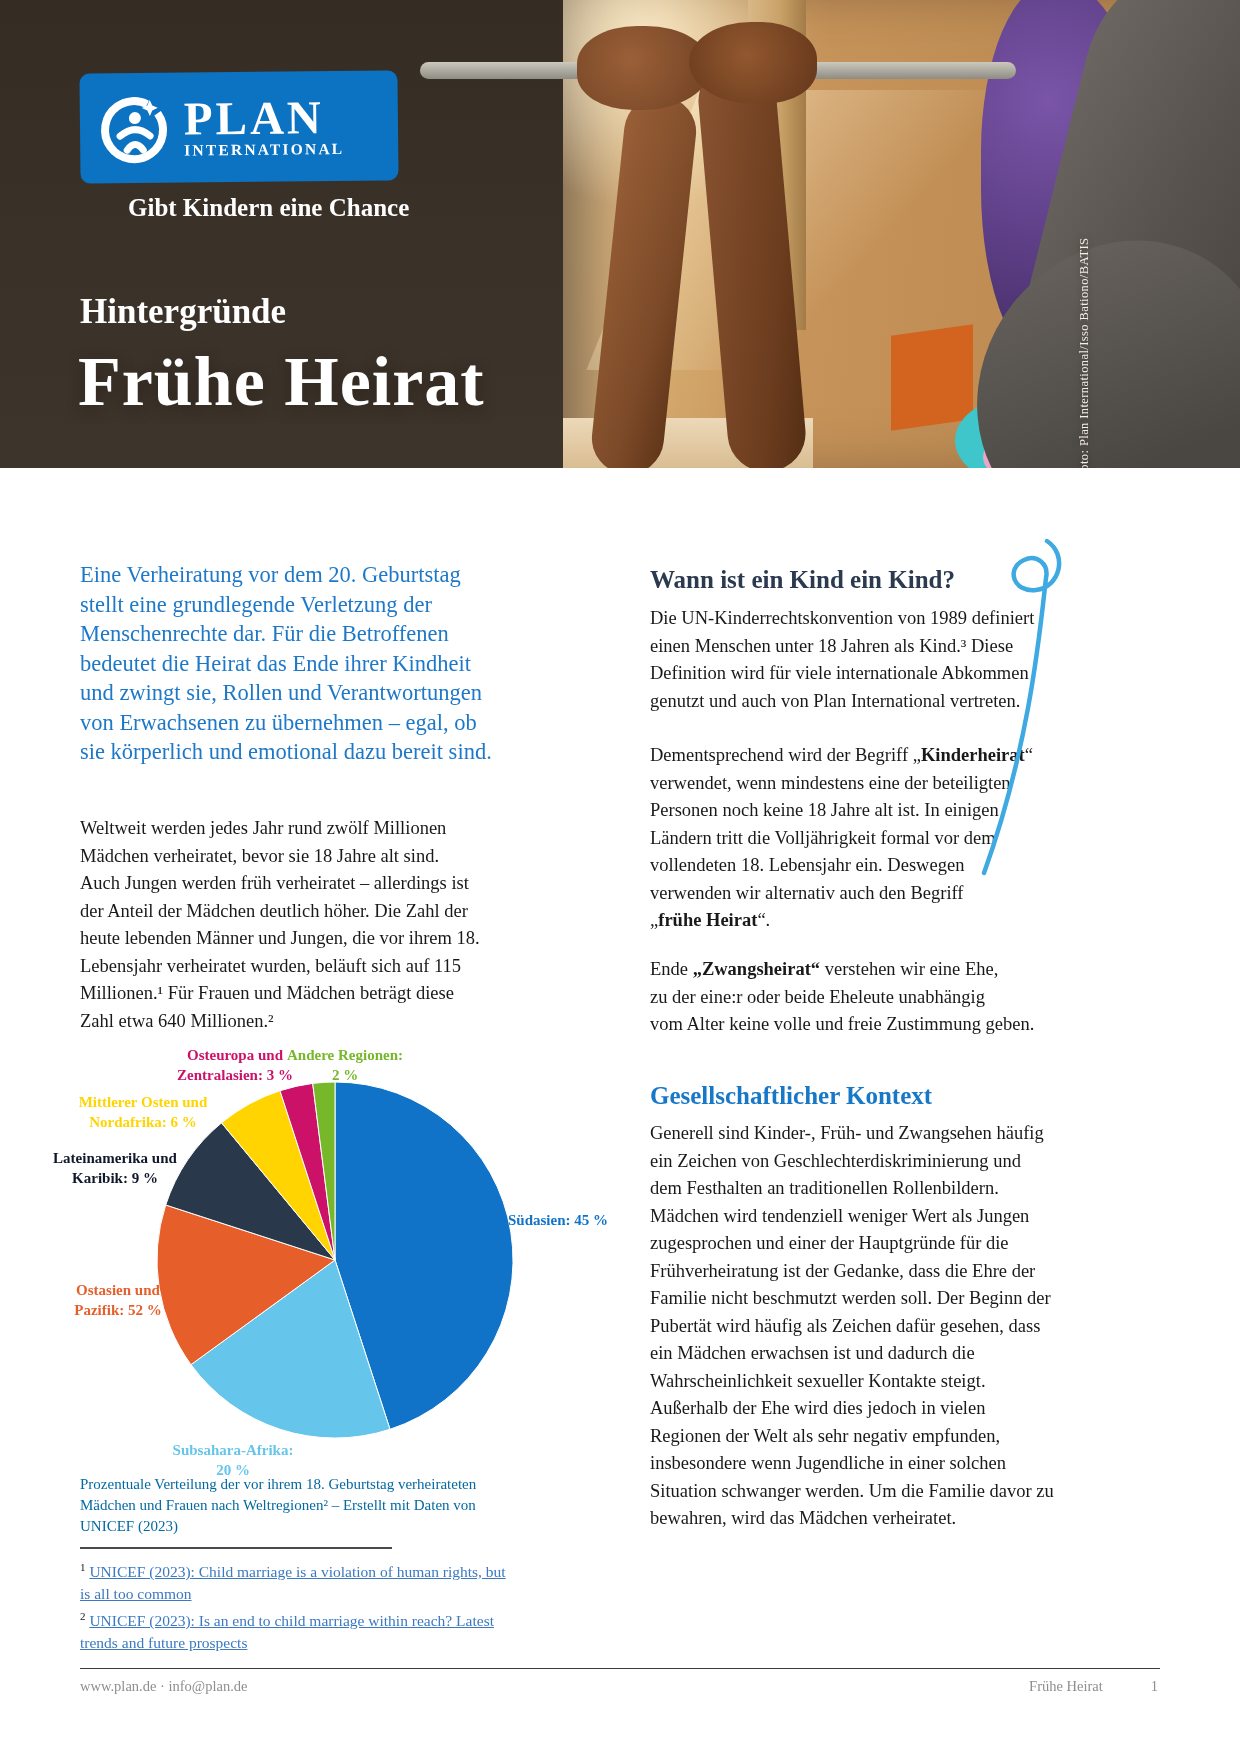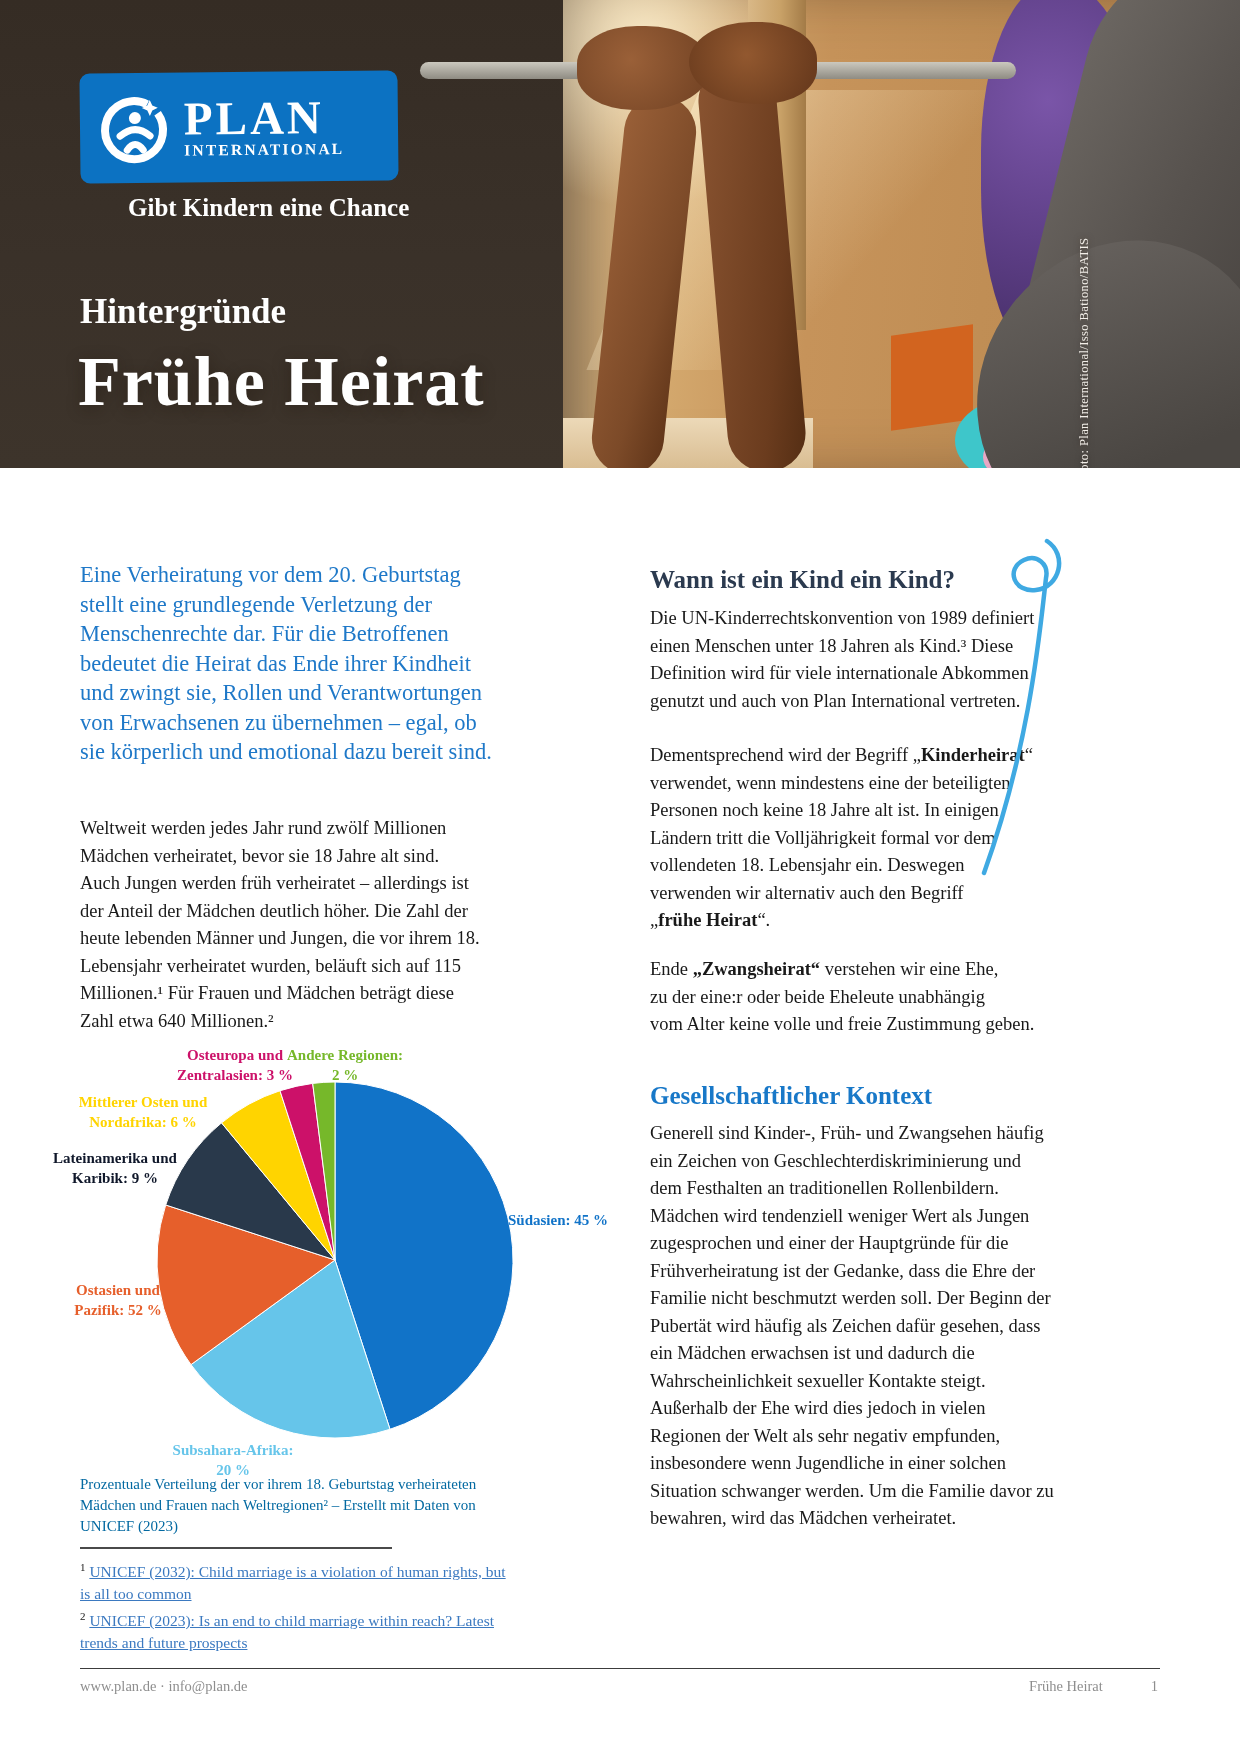--- a/index.html
+++ b/index.html
@@ -201,21 +201,21 @@
 Zentralasien: 3 %</div>
     <div class="pie-label pl-andere" style="color: rgb(118, 184, 42);">Andere Regionen:
 2 %</div>
   </div>
   <div class="abs caption pre">Prozentuale Verteilung der vor ihrem 18. Geburtstag verheirateten
 Mädchen und Frauen nach Weltregionen² – Erstellt mit Daten von
 UNICEF (2023)</div>
 
   <div class="abs fn-rule"></div>
   <div class="abs fn-left">
-    <p class="fn"><sup>1</sup> <span class="fn-link">UNICEF (2032): Child marriage is a violation of human rights, but
+    <p class="fn"><sup>1</sup> <span class="fn-link">UNICEF (2023): Child marriage is a violation of human rights, but
 is all too common</span></p>
     <p class="fn"><sup>2</sup> <span class="fn-link">UNICEF (2023): Is an end to child marriage within reach? Latest
 trends and future prospects</span></p>
   </div>
 
   <div class="abs h-navy">Wann ist ein Kind ein Kind?</div>
   <div class="abs rc rc-p1 bodytext pre">Die UN-Kinderrechtskonvention von 1989 definiert
 einen Menschen unter 18 Jahren als Kind.³ Diese
 Definition wird für viele internationale Abkommen
 genutzt und auch von Plan International vertreten.</div>

